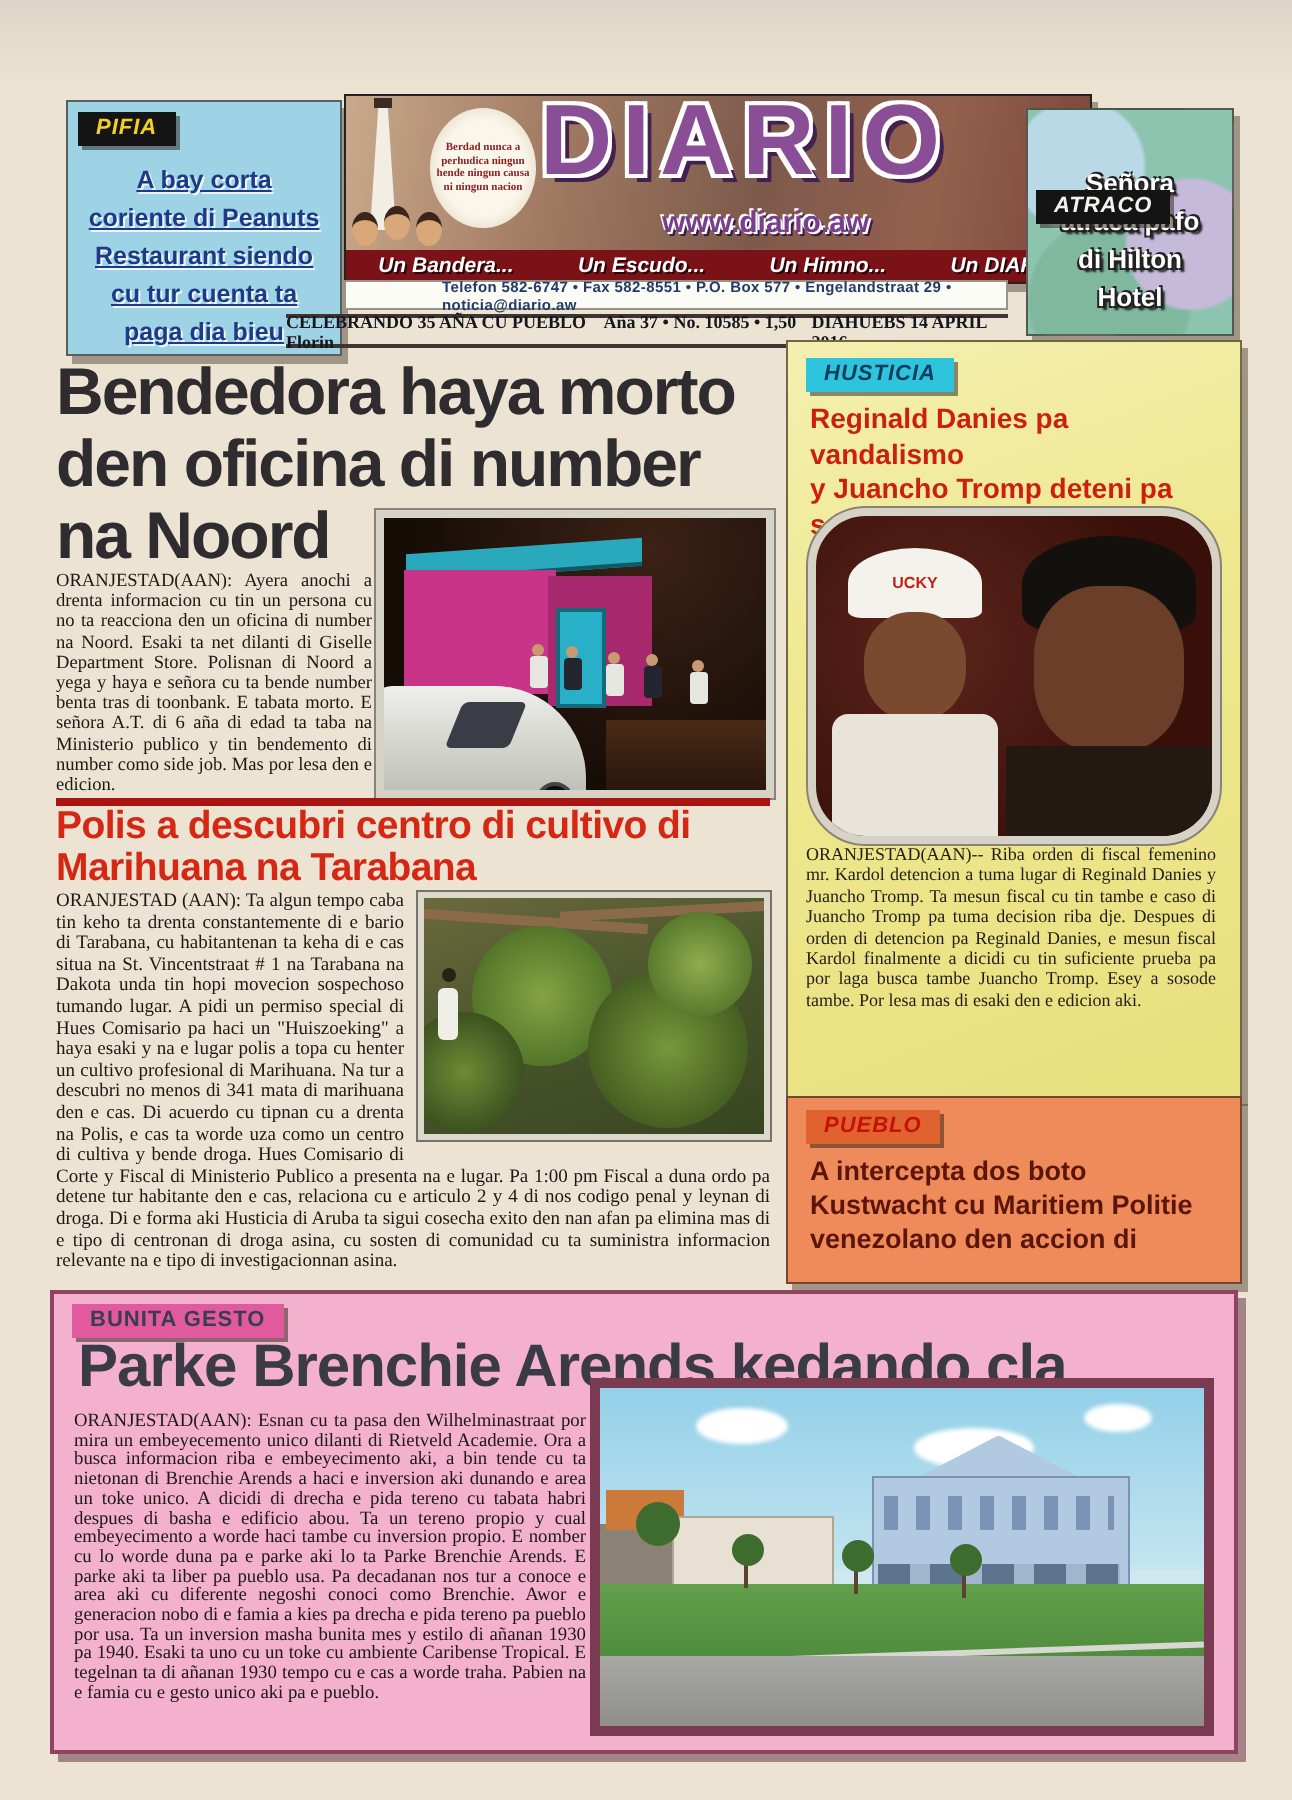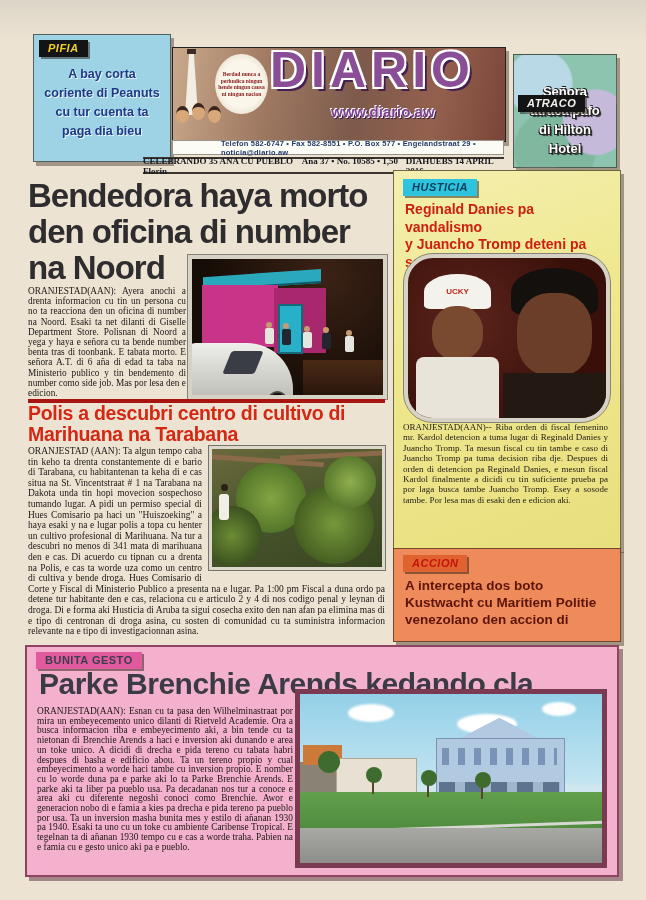--- a/index.html
+++ b/index.html
@@ -5,27 +5,27 @@
   html,body{margin:0;padding:0;background:#f6f2e8;}
   .page{position:relative;width:646px;height:900px;background:#ece3d2;overflow:hidden;
         font-family:"Liberation Serif",serif;color:#1c1814;}
   .scan-shade{position:absolute;left:0;top:0;width:100%;height:42px;
         background:linear-gradient(180deg,rgba(150,150,150,.18),rgba(150,150,150,0));}
   
   .nbox{position:absolute;border:1px solid rgba(45,35,25,.65);box-shadow:3px 4px 0 rgba(70,55,40,.45);}
   .chip{position:absolute;font:italic bold 11px "Liberation Sans",sans-serif;
         padding:2px 9px 3px;letter-spacing:.5px;box-shadow:2px 2px 0 rgba(40,30,20,.5);}
   
-  .pifia{left:33px;top:34px;width:136px;height:126px;background:#9ed3e6;}
+  .pifia{left:33px;top:50px;width:136px;height:126px;background:#9ed3e6;}
   .pifia .chip{left:5px;top:5px;background:#141414;color:#f2d024;}
   .pifia-text{margin-top:30px;text-align:center;font:bold 12.5px/19px "Liberation Sans",sans-serif;
-        color:#1d3a86;text-shadow:1px 1px 0 rgba(255,255,255,.8);}
+        color:#1d3a86;text-shadow:1px 1px 0 rgba(255,255,255,.8);text-decoration:underline;}
   
   .mast{left:172px;top:47px;width:332px;height:93px;border:1px solid #222;
-        background:linear-gradient(100deg,#c9a98b 0%,#a07a62 28%,#7d5a4c 55%,#94604e 78%,#7a4538 100%);overflow:hidden;}
+        background:linear-gradient(100deg,#c9a98b 0%,#a07a62 28%,#7d5a4c 55%,#94604e 78%,#7a4538 100%);overflow:hidden;padding-left:40px;}
   .lighthouse{position:absolute;left:12px;top:5px;width:13px;height:62px;background:#f2eee4;
         clip-path:polygon(32% 0,68% 0,100% 100%,0 100%);}
   .lh-top{position:absolute;left:14px;top:1px;width:9px;height:5px;background:#3a2c24;}
   .face{position:absolute;width:13px;height:13px;border-radius:50%;background:#d8a878;border-top:4px solid #3a241c;}
   .motto-blob{position:absolute;left:42px;top:6px;width:53px;height:60px;border-radius:50%;
         background:radial-gradient(#faf6ea 55%,#d9ccb6);display:flex;align-items:center;justify-content:center;
         font:bold 5.5px/6.5px "Liberation Serif",serif;color:#8a2020;text-align:center;padding:3px;box-sizing:border-box;}
   .mast-title{position:absolute;left:97px;top:-4px;font:800 50px/52px "Liberation Sans",sans-serif;
         color:#8a4e96;letter-spacing:5px;
         text-shadow:-2px -2px 0 #fff,2px -2px 0 #fff,-2px 2px 0 #fff,2px 2px 0 #fff,4px 4px 0 #43204e;}
@@ -138,34 +138,41 @@
 <body>
 
 <div class="page">
   <div class="scan-shade"></div>
 
   <div class="nbox pifia">
     <div class="chip">PIFIA</div>
     <div class="pifia-text">
       <div>A bay corta</div>
       <div>coriente di Peanuts</div>
+      <div>Restaurant siendo</div>
       <div>cu tur cuenta ta</div>
       <div>paga dia bieu</div>
     </div>
   </div>
 
   <div class="nbox mast">
     <div class="lighthouse"></div>
     <div class="lh-top"></div>
     <div class="face" style="left:3px;top:58px;"></div>
     <div class="face" style="left:19px;top:55px;"></div>
     <div class="face" style="left:35px;top:58px;"></div>
     <div class="motto-blob">Berdad nunca a perhudica ningun hende ningun causa ni ningun nacion</div>
     <div class="mast-title">DIARIO</div>
     <div class="mast-web">www.diario.aw</div>
+    <div class="mast-slogan">
+      <span>Un Bandera...</span>
+      <span>Un Escudo...</span>
+      <span>Un Himno...</span>
+      <span>Un DIARIO</span>
+    </div>
   </div>
   <div class="contact-bar">Telefon 582-6747  •  Fax 582-8551  •  P.O. Box 577  •  Engelandstraat 29  •  noticia@diario.aw</div>
   <div class="date-row">
     <div class="date-left">
       <span>CELEBRANDO 35 AÑA CU PUEBLO</span>
       <span>Aña 37 • No. 10585 • 1,50 Florin</span>
     </div>
     <div>DIAHUEBS 14 APRIL 2016</div>
   </div>
 
@@ -252,21 +259,21 @@
     <div class="shirt-l"></div>
     <div class="hair-r"></div>
     <div class="face-r"></div>
     <div class="shoulder-r"></div>
   </div>
   <div class="husticia" style="position:absolute;left:393px;background:none;border:none;box-shadow:none;top:170px;">
     <div class="hust-cap">ORANJESTAD(AAN)-- Riba orden di fiscal femenino mr. Kardol detencion a tuma lugar di  Reginald Danies y Juancho Tromp. Ta mesun fiscal cu tin tambe e caso di Juancho Tromp pa tuma decision riba dje. Despues di orden di detencion pa Reginald Danies, e mesun fiscal Kardol finalmente a dicidi cu tin suficiente prueba pa por laga busca tambe Juancho Tromp. Esey a sosode tambe. Por lesa mas di esaki den e edicion aki.</div>
   </div>
 
   <div class="nbox accion">
-    <div class="chip">ACCION</div>
+    <div class="chip">PUEBLO</div>
     <div class="h-acc">
       <div>A intercepta dos boto</div>
       <div>Kustwacht cu Maritiem Politie</div>
       <div>venezolano den accion di</div>
     </div>
   </div>
 
   <div class="nbox bunita">
     <div class="chip">BUNITA GESTO</div>
     <div class="h-bun">Parke Brenchie Arends kedando cla</div>

